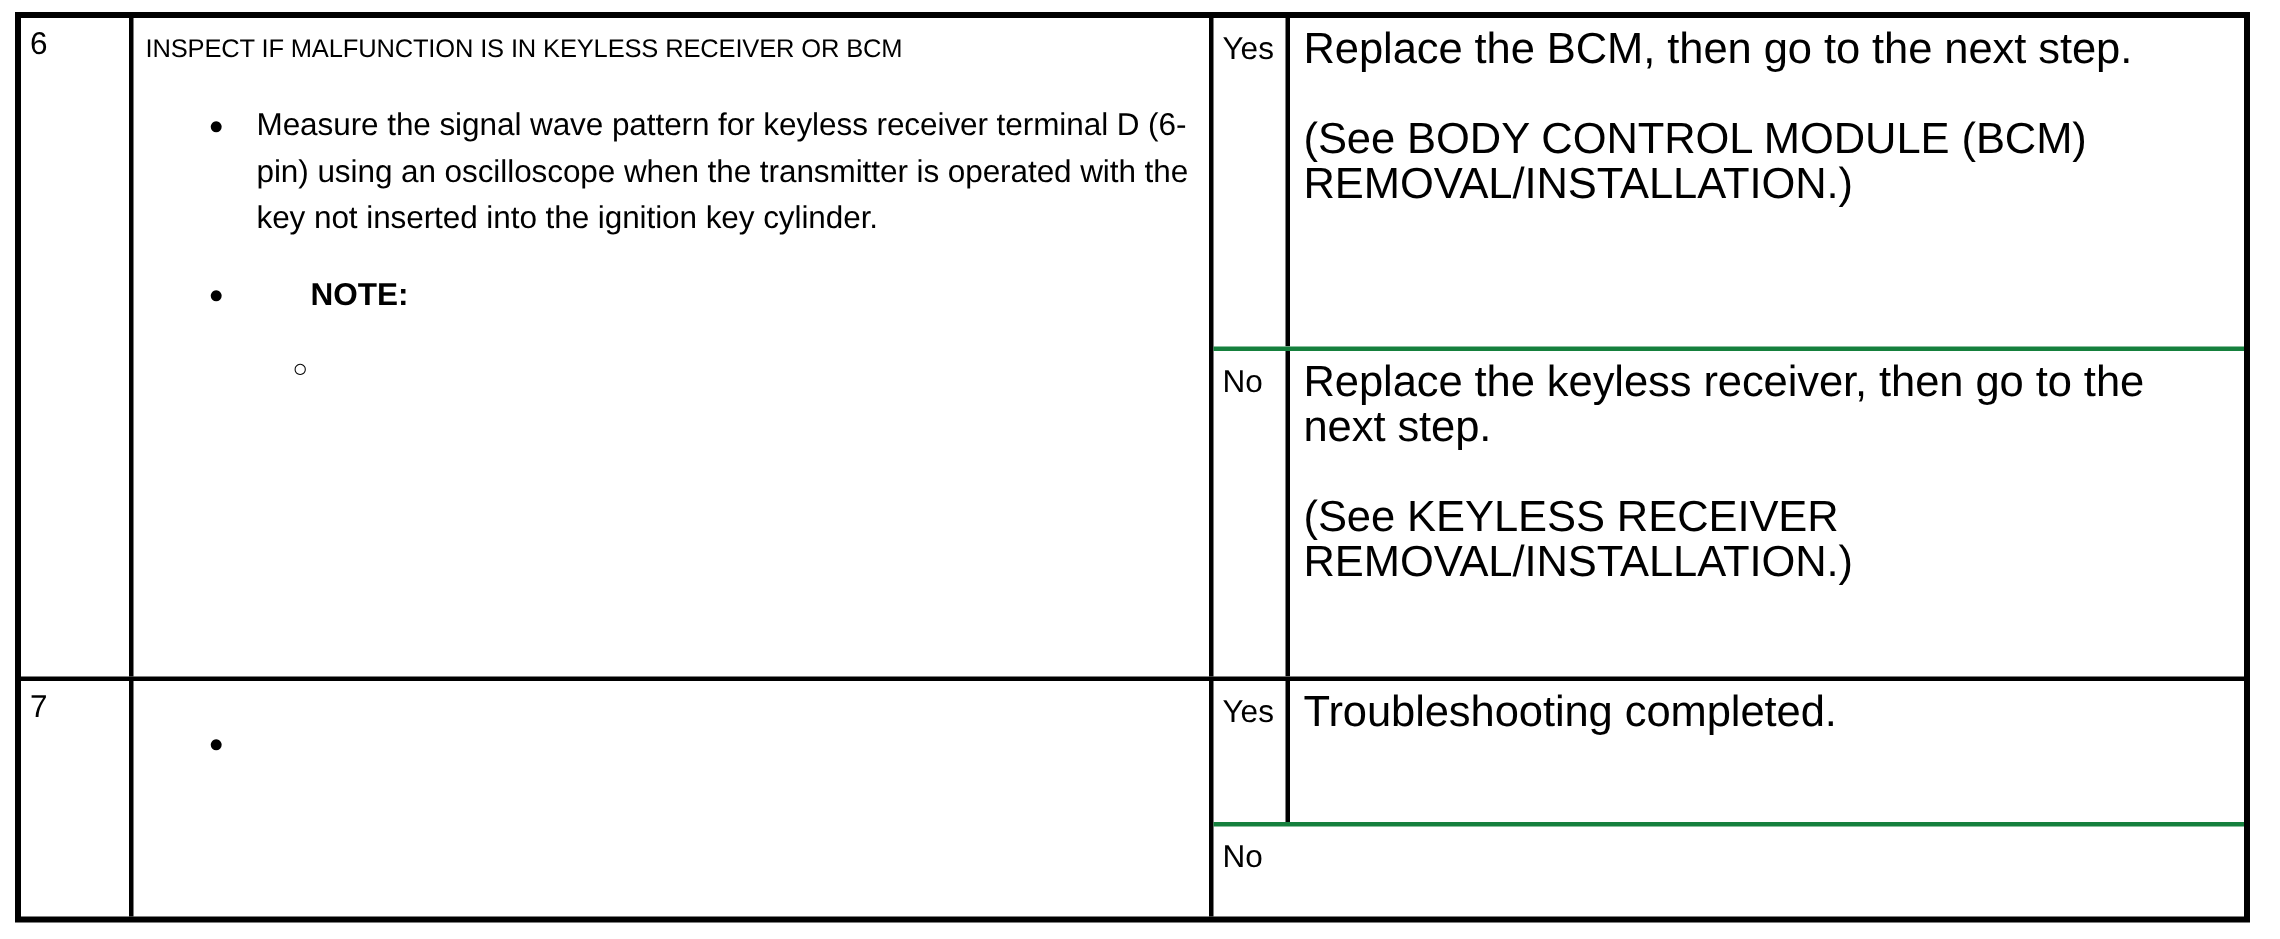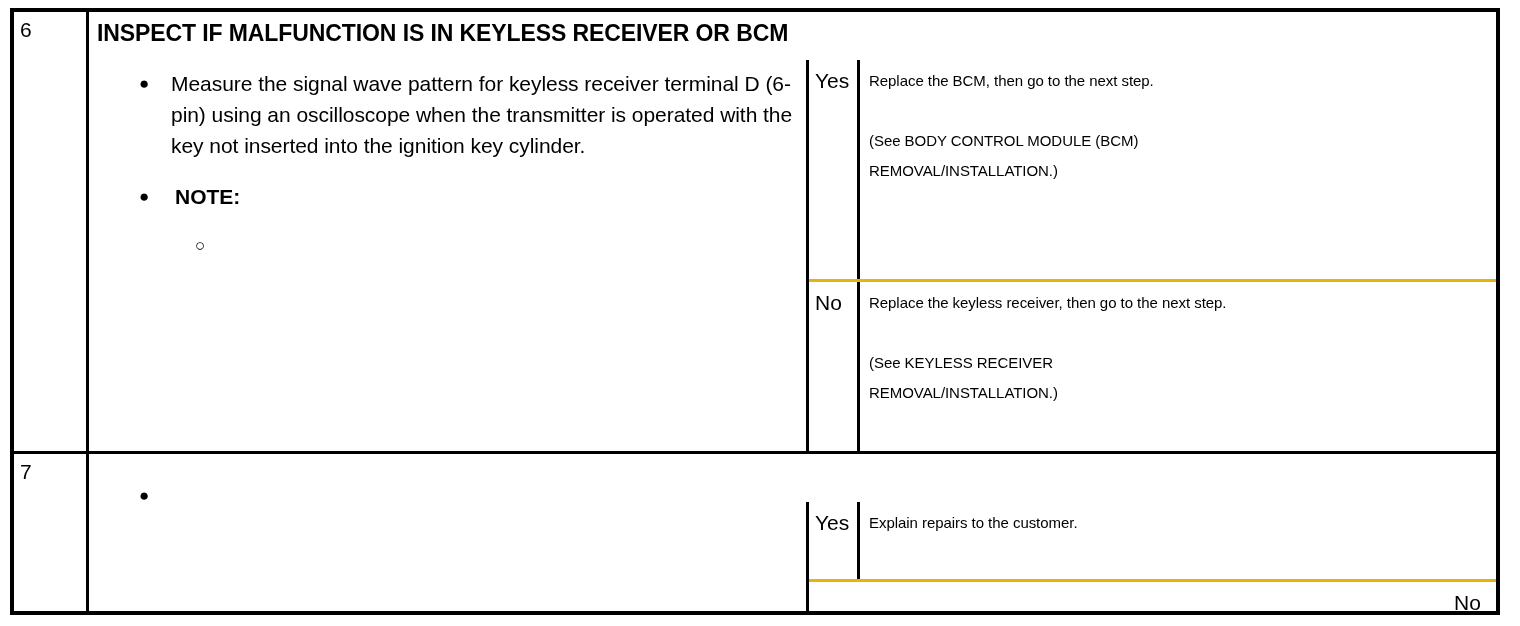--- a/index.html
+++ b/index.html
@@ -58,22 +58,22 @@
 
   
   .col-desc {
     box-sizing: border-box;
     flex: 1 1 auto;
     border-left: 3px solid #000000;
     padding: 6px 8px 0 8px;
     overflow: hidden;
   }
   .desc-title {
-    font-weight: bold;
-    font-size: 23px;
+    font-weight: normal;
+    font-size: 17px;
     line-height: 30px;
     letter-spacing: -0.1px;
     margin: 0 0 0 0;
     white-space: pre-line;
   }
   .bullet-list {
     margin: 0;
     padding: 0;
     list-style: none;
   }
@@ -87,21 +87,21 @@
   }
   .bullet-item .marker {
     position: absolute;
     left: 42px;
     top: 0;
     font-size: 17px;
     line-height: 31px;
   }
   .note-label {
     margin-top: 22px;
-    margin-left: 78px;
+    margin-left: 110px;
     font-weight: bold;
     font-size: 21px;
     line-height: 28px;
   }
   .sub-list {
     margin: 0;
     padding: 0;
     list-style: none;
   }
   .sub-item {
@@ -122,50 +122,48 @@
   }
 
   
   .col-results {
     box-sizing: border-box;
     width: 690px;
     flex: 0 0 690px;
     border-left: 3px solid #000000;
     display: flex;
     flex-direction: column;
-    margin-top: 48px;
   }
   .result-block {
     display: flex;
     box-sizing: border-box;
     overflow: hidden;
   }
   .result-block + .result-block {
-    border-top: 3px solid #eab308;
-    justify-content: flex-end;
+    border-top: 3px solid #15803d;
   }
   .r6-yes { height: 219px; }
   .r6-no  { flex: 1 1 auto; }
   .r7-yes { height: 94px; }
   .r7-no  { flex: 1 1 auto; }
 
   .answer-label {
     box-sizing: border-box;
     width: 48px;
     flex: 0 0 48px;
     padding: 6px 0 0 6px;
     font-size: 21px;
     line-height: 30px;
   }
   .answer-text {
     box-sizing: border-box;
     flex: 1 1 auto;
     border-left: 3px solid #000000;
     padding: 6px 8px 0 9px;
-    font-size: 15px;
+    font-size: 29px;
     line-height: 30px;
     letter-spacing: -0.05px;
     overflow: hidden;
   }
   .answer-para {
     margin: 0;
     white-space: pre-line;
   }
   .answer-para + .answer-para {
     margin-top: 30px;
@@ -241,21 +239,21 @@
             <span class="marker">●</span>
           </li>
         </ul>
       </div>
 
       <div class="col-results">
 
         <div class="result-block r7-yes">
           <div class="answer-label">Yes</div>
           <div class="answer-text">
-            <p class="answer-para">Explain repairs to the customer.</p>
+            <p class="answer-para">Troubleshooting completed.</p>
           </div>
         </div>
 
         <div class="result-block r7-no">
           <div class="answer-label">No</div>
         </div>
 
       </div>
     </div>
 

